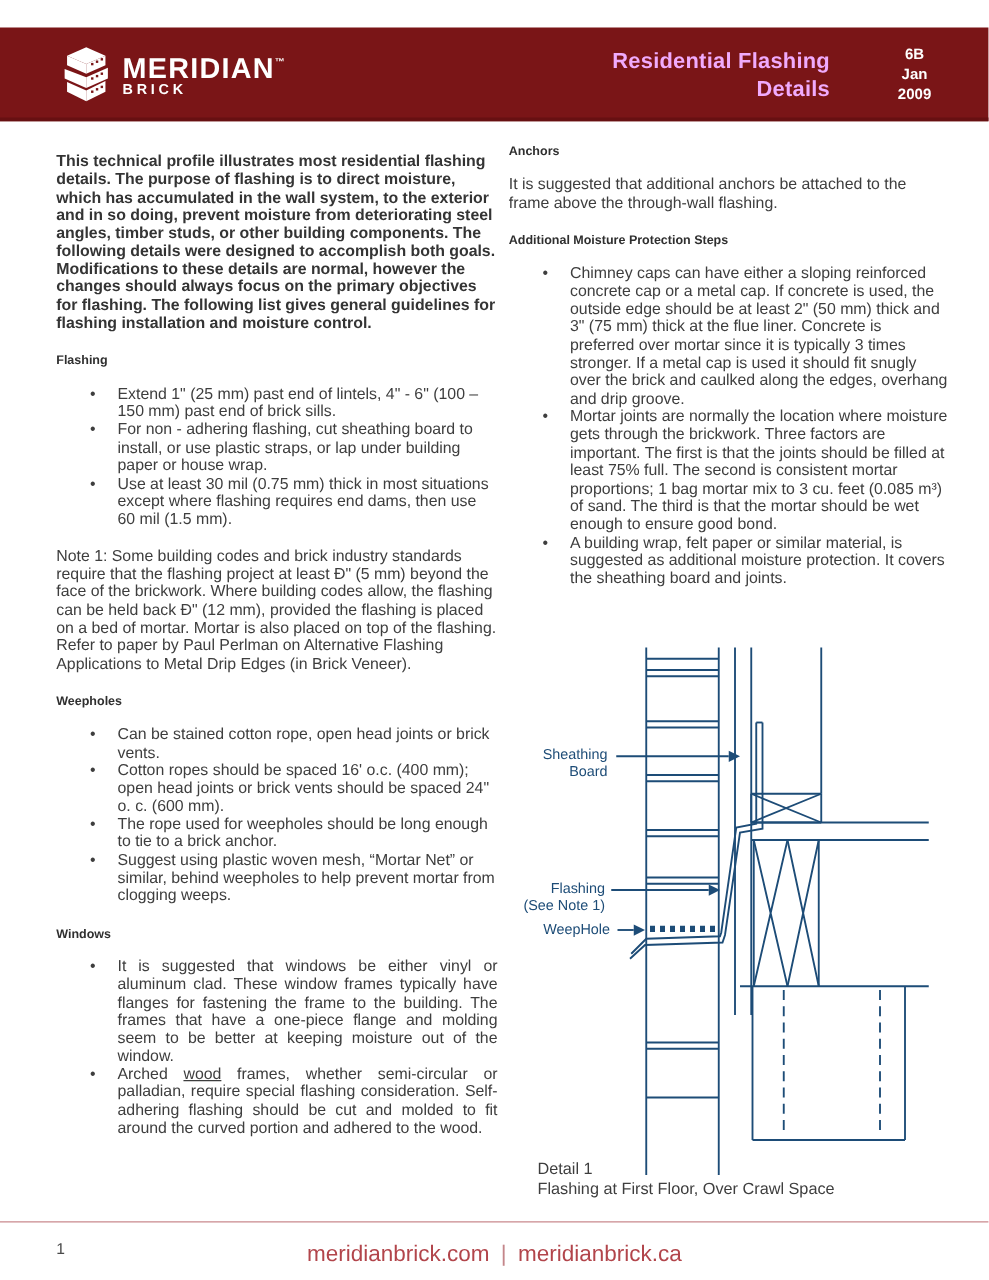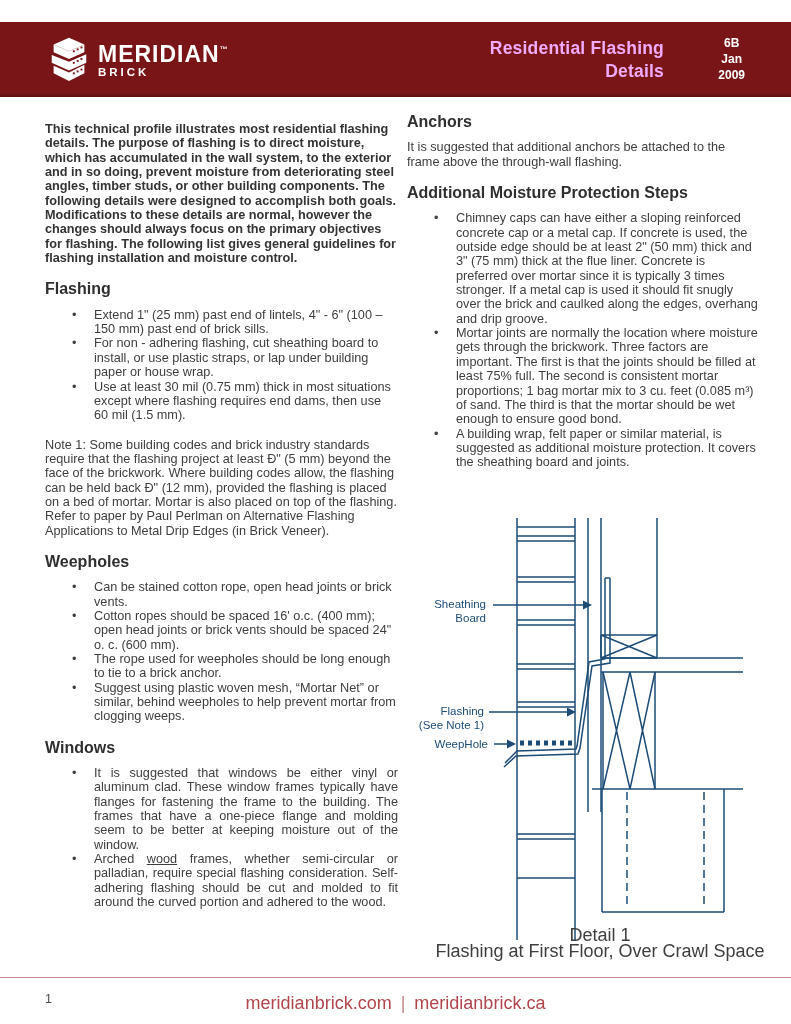--- a/index.html
+++ b/index.html
@@ -25,36 +25,36 @@
   }
   .doc-meta {
     position:absolute; right:46px; top:13px; text-align:center;
     color:#ffffff; font-weight:bold; font-size:12px; line-height:16px;
   }
   
   .col { position:absolute; top:107px; font-size:12.7px; line-height:14.35px; }
   .col-left  { left:45px;  width:353px;margin-top:12px; }
   .col-right { left:407px; width:352px; }
   .intro { margin:3px 0 0; font-weight:bold; color:#343434; }
-  .hsec { margin:17px 0 11px; font-size:16px; font-weight:bold; color:#2f2f2f; }
+  .hsec { margin:17px 0 11px; font-size:10px; font-weight:bold; color:#2f2f2f; }
   .para { margin:15px 0 0; }
   .row { display:flex; }
   .dot { flex:0 0 49px; box-sizing:border-box; padding-left:27px; }
   .txt { flex:1 1 auto; }
   .justify .txt { text-align:justify; }
   .u { text-decoration:underline; }
   
   .diagram-svg { position:absolute; left:0; top:0; pointer-events:none; }
   .dlabel {
     position:absolute; width:100px; text-align:right;
     color:#1d4c77; font-size:11.5px; line-height:13.5px;
   }
   .caption {
-    position:absolute; left:430px; top:927px; width:340px; text-align:center;
-    font-size:18px; line-height:16px; color:#3e3e3e;
+    position:absolute; left:430px; top:927px; width:340px; text-align:left;
+    font-size:13px; line-height:16px; color:#3e3e3e;
   }
   
   .footer-rule { position:absolute; left:0; top:977px; width:791px; border-top:1.5px solid #c9898d; }
   .page-num { position:absolute; left:45px; top:992px; font-size:12.5px; color:#4a4a4a; }
   .footer-links {
     position:absolute; left:0; top:993px; width:791px; text-align:center;
     font-size:18px; color:#b2454b;
   }
   .footer-sep { color:#c4868a; padding:0 9px; }
 </style>

